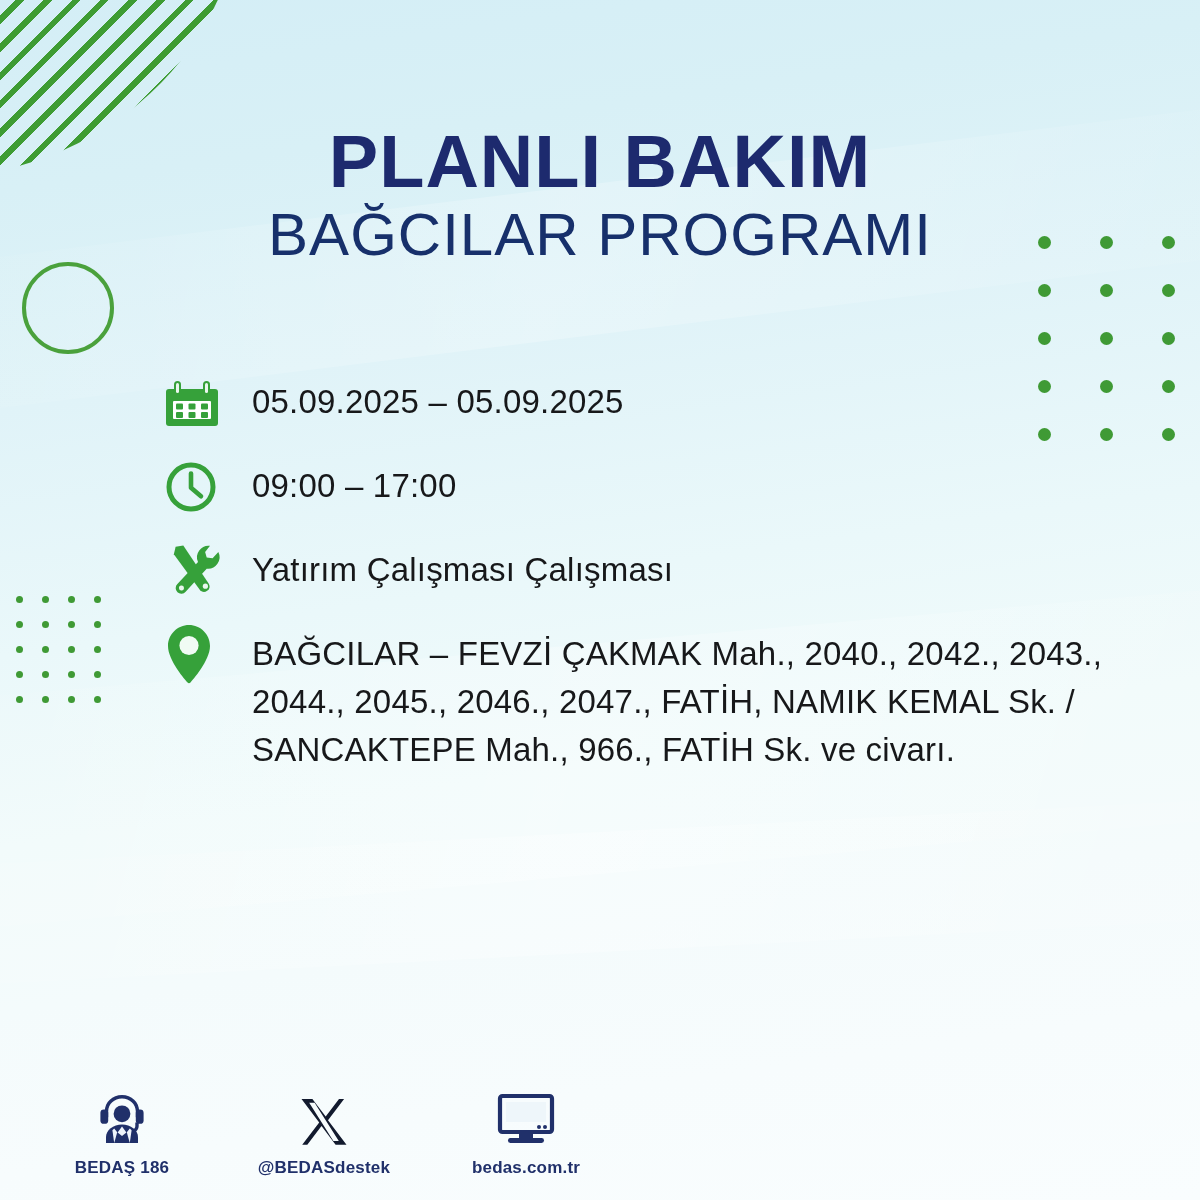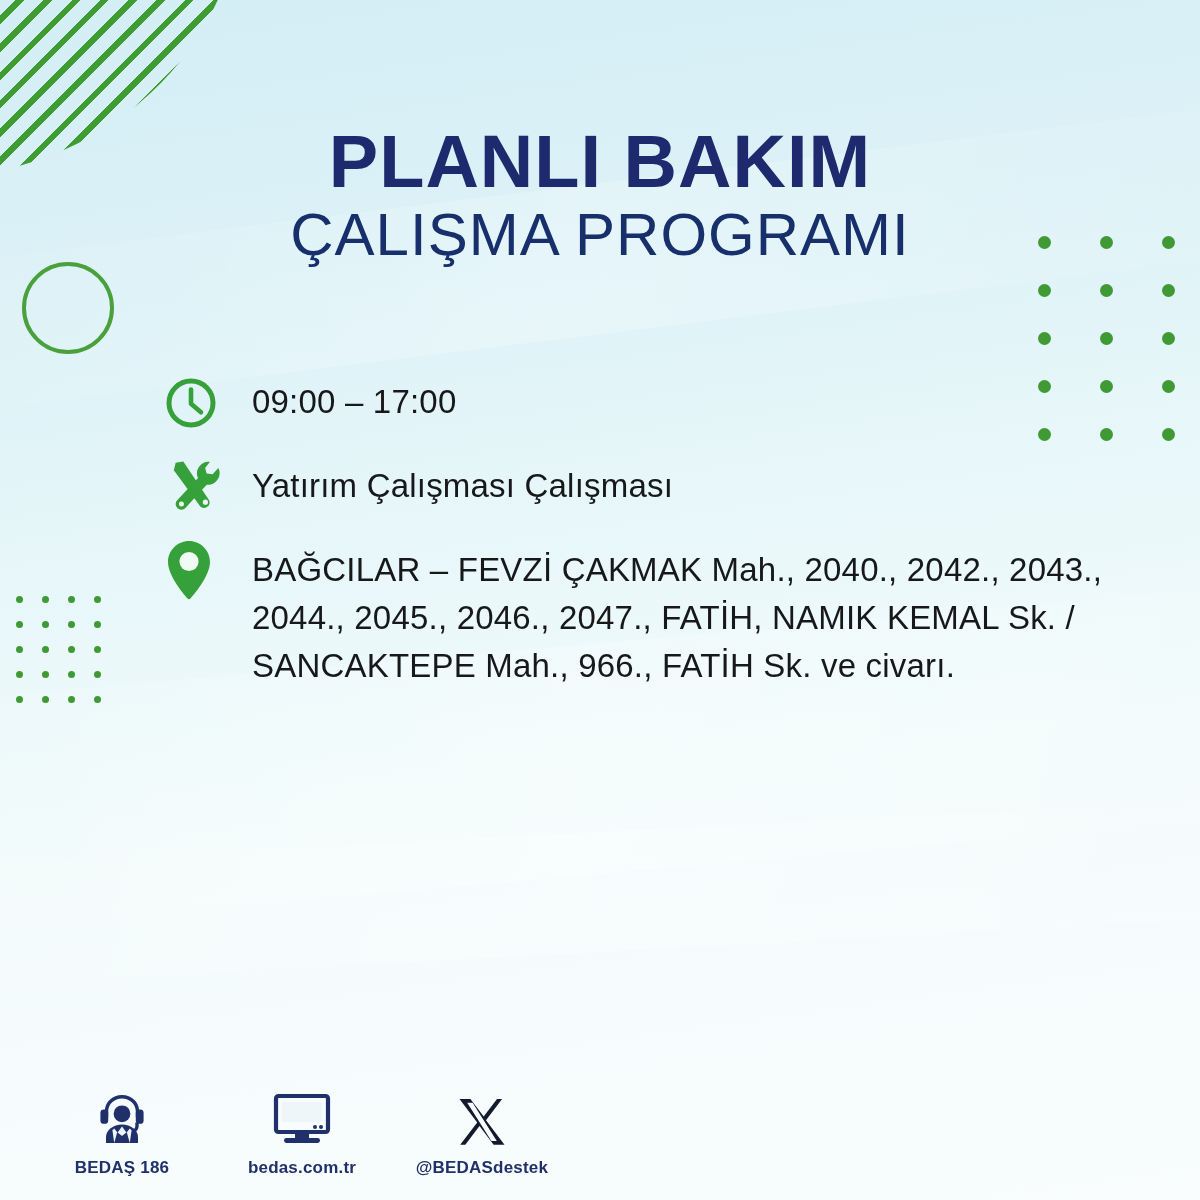--- a/index.html
+++ b/index.html
@@ -130,21 +130,21 @@
   }
   .row-address .row-icon { height: 62px; }
   .row-address .row-text { max-width: 900px; }
 
   
   .footer-contacts {
     position: absolute;
     left: 52px; bottom: 22px;
     display: flex;
     align-items: flex-end;
-    gap: 40px;
+    gap: 62px;
   }
   .contact { width: 140px; text-align: center; }
   .contact .ic { height: 64px; display: flex; align-items: flex-end; justify-content: center; }
   .contact .lbl {
     margin-top: 9px;
     font-size: 17px;
     font-weight: 700;
     color: #20306a;
     letter-spacing: .2px;
     white-space: nowrap;
@@ -220,25 +220,46 @@
     <span></span>
       <span></span>
       <span></span>
     <span></span>
       <span></span>
       <span></span>
   </div>
 
   <div class="header">
     <div class="title-main">PLANLI BAKIM</div>
-    <div class="title-sub">ÇALIŞMA PROGRAMI</div>
+    <div class="title-sub">BAĞCILAR PROGRAMI</div>
   </div>
 
   <div class="info">
 
+    <div class="row">
+      <div class="row-icon">
+        <svg width="56" height="56" viewBox="0 0 56 56" aria-hidden="true">
+          <rect x="10" y="6" width="7" height="14" rx="3.5" fill="#36a13a"></rect>
+          <rect x="39" y="6" width="7" height="14" rx="3.5" fill="#36a13a"></rect>
+          <path d="M5 14h46a3 3 0 0 1 3 3v31a3 3 0 0 1-3 3H5a3 3 0 0 1-3-3V17a3 3 0 0 1 3-3z" fill="#36a13a"></path>
+          <rect x="12" y="8" width="3" height="10" rx="1.5" fill="#eaf7ef"></rect>
+          <rect x="41" y="8" width="3" height="10" rx="1.5" fill="#eaf7ef"></rect>
+          <rect x="9" y="26" width="38" height="18" rx="1" fill="#ffffff"></rect>
+          <g fill="#36a13a">
+            <rect x="12" y="28.5" width="7" height="6" rx="1"></rect>
+            <rect x="24.5" y="28.5" width="7" height="6" rx="1"></rect>
+            <rect x="37" y="28.5" width="7" height="6" rx="1"></rect>
+            <rect x="12" y="37" width="7" height="6" rx="1"></rect>
+            <rect x="24.5" y="37" width="7" height="6" rx="1"></rect>
+            <rect x="37" y="37" width="7" height="6" rx="1"></rect>
+          </g>
+        </svg>
+      </div>
+      <div class="row-text">05.09.2025 – 05.09.2025</div>
+    </div>
 
     <div class="row">
       <div class="row-icon">
         <svg width="54" height="54" viewBox="0 0 54 54" aria-hidden="true">
           <circle cx="27" cy="27" r="22" fill="none" stroke="#36a13a" stroke-width="5"></circle>
           <path d="M27 13.5v14.2l10 8.5" fill="none" stroke="#36a13a" stroke-width="4.6" stroke-linecap="round" stroke-linejoin="round"></path>
         </svg>
       </div>
       <div class="row-text">09:00 – 17:00</div>
     </div>
@@ -287,40 +308,40 @@
           <path d="M30 37.5 L34.4 43.6 L30 47.1 L25.6 43.6 Z" fill="#eef4fb"></path>
           <path d="M22.2 39.5 L25.2 43.2 L22.2 54 L20.4 41.2 Z" fill="#eef4fb"></path>
           <path d="M37.8 39.5 L34.8 43.2 L37.8 54 L39.6 41.2 Z" fill="#eef4fb"></path>
         </svg>
       </div>
       <div class="lbl">BEDAŞ 186</div>
     </div>
 
     <div class="contact">
       <div class="ic">
+        <svg width="52" height="54" viewBox="0 0 52 54" aria-hidden="true">
+          <path d="M3.5 4 L21.2 27.4 L4.2 49.8 L9.3 49.8 L23.5 31.1 L37.6 49.8 L48.5 49.8 L30 25.3 L46.1 4 L41 4 L27.7 21.6 L14.4 4 Z
+                   M11.2 7.8 L16.6 7.8 L40.8 46 L35.4 46 Z" fill="#121a2e"></path>
+        </svg>
+      </div>
+      <div class="lbl">@BEDASdestek</div>
+    </div>
+
+    <div class="contact">
+      <div class="ic">
         <svg width="62" height="58" viewBox="0 0 62 58" aria-hidden="true">
           <rect x="5" y="5" width="52" height="36" rx="2.4" fill="none" stroke="#20306a" stroke-width="4.2"></rect>
           <rect x="11" y="11" width="40" height="20" fill="#eef6fa"></rect>
           <g fill="#20306a">
             <circle cx="44" cy="36" r="2"></circle>
             <circle cx="50" cy="36" r="2"></circle>
           </g>
           <rect x="24" y="41" width="14" height="7" fill="#20306a"></rect>
           <rect x="13" y="47" width="36" height="5" rx="2.4" fill="#20306a"></rect>
         </svg>
       </div>
       <div class="lbl">bedas.com.tr</div>
     </div>
 
-    <div class="contact">
-      <div class="ic">
-        <svg width="52" height="54" viewBox="0 0 52 54" aria-hidden="true">
-          <path d="M3.5 4 L21.2 27.4 L4.2 49.8 L9.3 49.8 L23.5 31.1 L37.6 49.8 L48.5 49.8 L30 25.3 L46.1 4 L41 4 L27.7 21.6 L14.4 4 Z
-                   M11.2 7.8 L16.6 7.8 L40.8 46 L35.4 46 Z" fill="#121a2e"></path>
-        </svg>
-      </div>
-      <div class="lbl">@BEDASdestek</div>
-    </div>
-
   </div>
 
 
 </div>
 
 </body></html>

